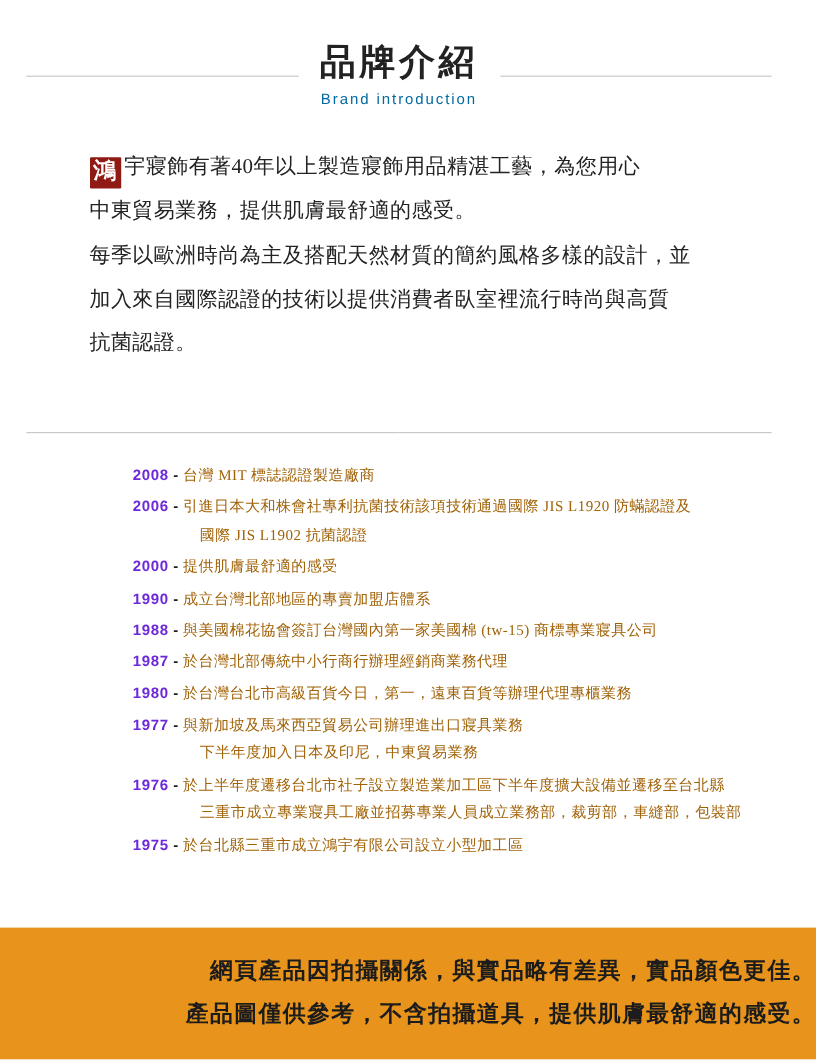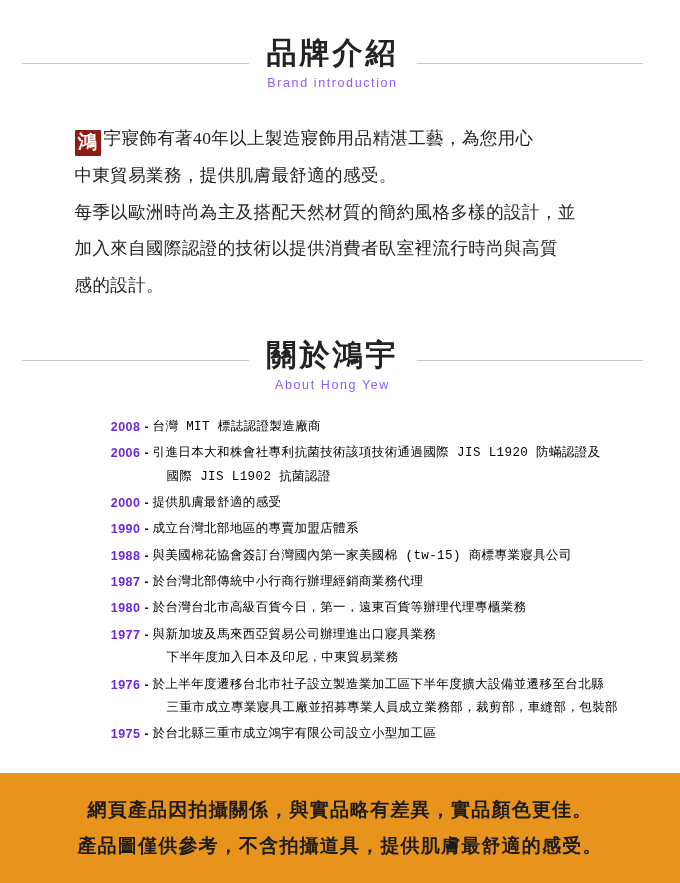--- a/index.html
+++ b/index.html
@@ -45,21 +45,21 @@
     font-weight: bold;
     letter-spacing: 3px;
     color: #222;
     line-height: 1.1;
     white-space: nowrap;
   }
   .section-head .en {
     margin-top: 7px;
     font-size: 12.5px;
     letter-spacing: 1.6px;
-    color: #8b5cf6;
+    color: #0369a1;
     white-space: nowrap;
   }
   
   .section-head.low .rule { align-self: flex-start; margin-top: 22px; }
 
   
   .intro {
     margin: 30px auto 0;
     width: 516px;
     font-family: "Liberation Serif", serif;
@@ -112,42 +112,42 @@
     flex: 0 0 12px;
     text-align: center;
     font-size: 12.5px;
     font-weight: bold;
     color: #1f1f1f;
     line-height: 1.55;
   }
   .tl-text {
     flex: 1 1 auto;
     font-size: 12.5px;
-    color: #000000;
+    color: #a16207;
     line-height: 1.55;
     letter-spacing: 0.4px;
-    font-family: Liberation Mono, monospace;
+    font-family: Liberation Serif, serif;
   }
   .tl-text.cont {
     margin-left: 0;
     padding-left: 14px;
   }
   .tl-row.sub { margin-top: -3px; margin-bottom: 7px; }
 
   
   .notice {
     position: absolute;
     left: 0;
     bottom: 0;
     width: 680px;
     height: 110px;
     background: #e8941c;
     display: flex;
     flex-direction: column;
-    align-items: center;
+    align-items: flex-end;
     justify-content: center;
     margin-top: 15px;
   }
   .notice .line {
     font-family: "Liberation Serif", serif;
     font-size: 19px;
     font-weight: bold;
     color: #1c1c1c;
     letter-spacing: 1.2px;
     line-height: 1.9;
@@ -173,31 +173,27 @@
     <div class="rule"></div>
   </div>
 
   <div class="intro">
     <p>
       <span class="logo-char">鴻</span><span>宇寢飾有著40年以上製造寢飾用品精湛工藝，為您用心</span>
     </p>
     <p>中東貿易業務，提供肌膚最舒適的感受。</p>
     <p>每季以歐洲時尚為主及搭配天然材質的簡約風格多樣的設計，並</p>
     <p>加入來自國際認證的技術以提供消費者臥室裡流行時尚與高質</p>
-    <p>感的設計。</p>
+    <p>抗菌認證。</p>
   </div>
 
   <div class="mid-space"></div>
 
   <div class="section-head low">
     <div class="rule"></div>
-    <div class="titles">
-      <div class="cn">關於鴻宇</div>
-      <div class="en">About Hong Yew</div>
-    </div>
     <div class="rule"></div>
   </div>
 
   <div class="timeline">
 
     <div class="tl-row">
       <div class="tl-year">2008</div>
       <div class="tl-dash">-</div>
       <div class="tl-text">台灣 MIT 標誌認證製造廠商</div>
     </div>

